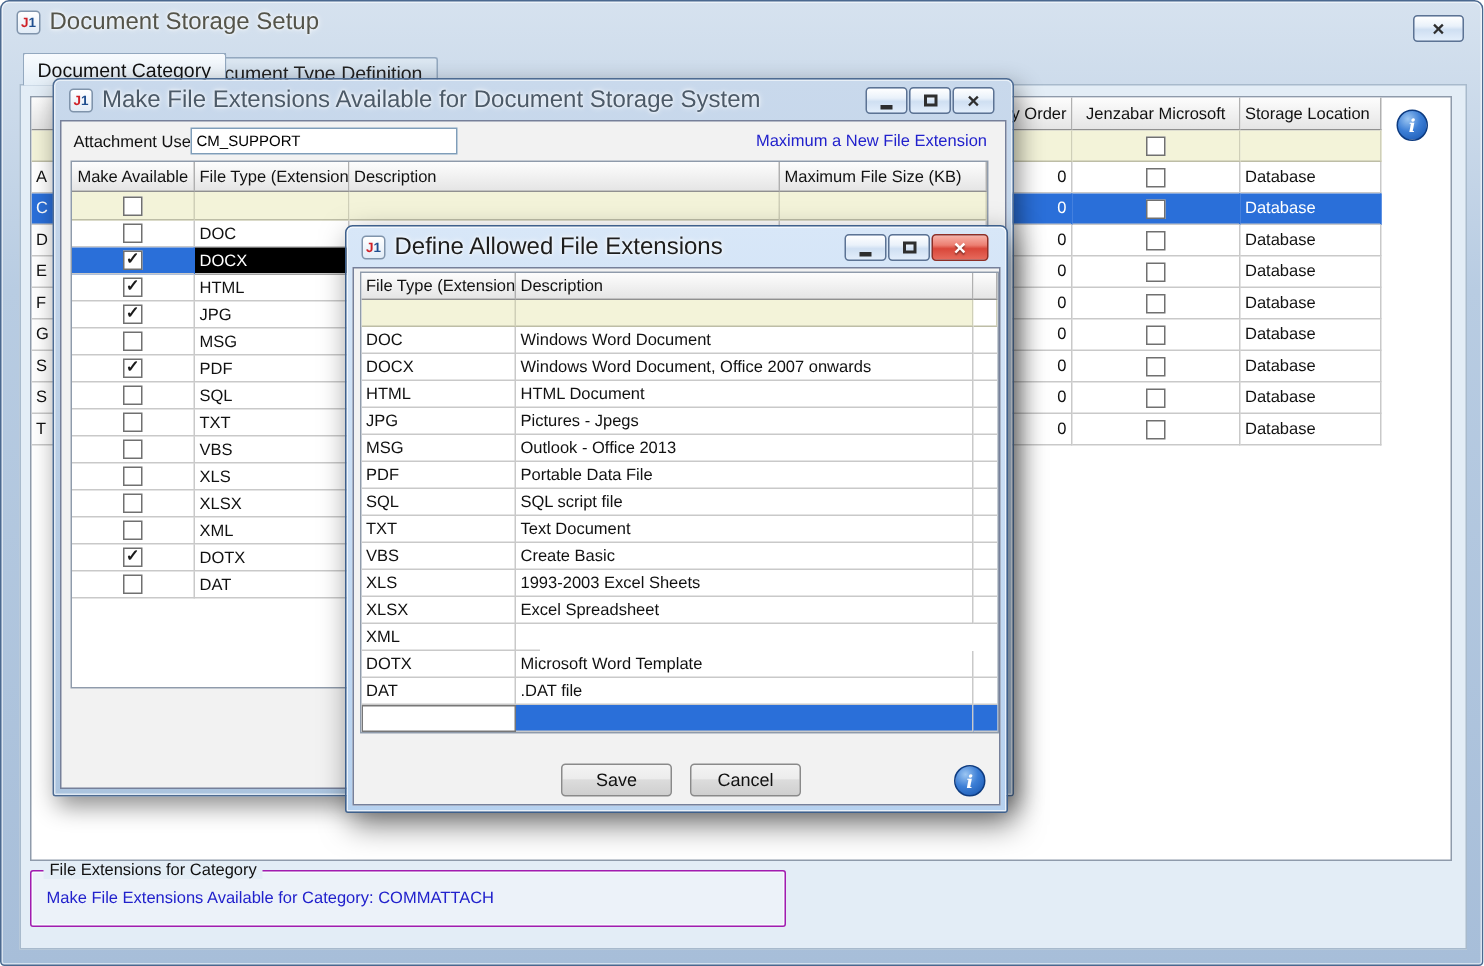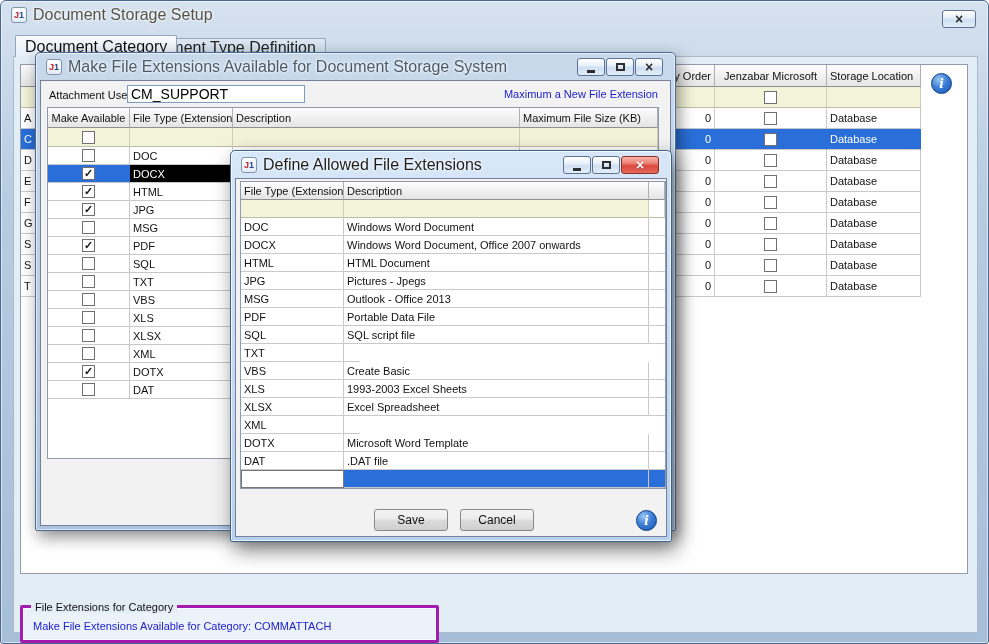--- a/index.html
+++ b/index.html
@@ -51,43 +51,43 @@
 .link{color:#2121cc;cursor:pointer;white-space:nowrap}
 .btn{position:absolute;width:74px;height:22px;border:1px solid #8a8a8a;border-radius:3px;font-size:12px;color:#111;
   background:linear-gradient(#f4f4f4,#ececec 45%,#dcdcdc 50%,#cfcfcf);
   display:flex;align-items:center;justify-content:center}
 .info-icon{position:absolute;width:21px;height:21px;border-radius:50%;border:1px solid #0d3b80;color:#fff;
   background:radial-gradient(circle at 35% 28%,#9cc6f2 0%,#3d7fd6 45%,#1453ae 100%);
   display:flex;align-items:center;justify-content:center}
 .info-icon::after{content:"i";font:italic bold 12px "DejaVu Serif",serif}
 
 
-.tab{position:absolute;display:flex;align-items:center;padding:0 9px;font-size:16px;
+.tab{position:absolute;display:flex;align-items:center;padding:0 9px;font-size:13px;
   border:1px solid #93a8bf;border-bottom:none;border-radius:2px 2px 0 0;white-space:nowrap}
 .tab.active{left:14px;top:34px;height:22px;background:linear-gradient(#f8fbfe,#e4eef7);z-index:3}
 .tab.inactive{left:122px;top:37px;height:19px;background:linear-gradient(#dde8f2,#c9d9ea);z-index:1;color:#222}
 .tab-page{position:absolute;left:12px;top:55px;width:965px;height:577px;background:#e3edf6;border:1px solid #a8bacc;z-index:2}
 .cat-grid{left:6px;top:7px;width:948px;height:510px}
 .cat-head{height:22px}
 .cat-filter{height:21px}
 .cat-row{height:21px}
 .c-name{width:640px}
 .c-order{width:54px;justify-content:flex-end}
 .c-restr{width:112px;justify-content:center}
 .c-loc{width:94px}
 .cat-row.selected .g-cell{background:#2a6fd9;color:#fff;border-right-color:#2a6fd9}
-.groupbox{position:absolute;left:6px;top:548px;width:419px;height:38px;border:3px solid #a21caf;border-radius:2px;
+.groupbox{position:absolute;left:6px;top:523px;width:504px;height:38px;border:1px solid #a21caf;border-radius:2px;
   background:#ecf2f9;box-shadow:inset 0 0 0 1px #f8fbfe}
 .groupbox-legend{position:absolute;top:-7px;left:8px;background:#e3edf6;padding:0 4px;font-size:11px}
 .groupbox .link{position:absolute;left:10px;top:12px}
 
 
 .att-label{position:absolute;left:8px;top:8px}
 .att-input{position:absolute;left:86px;top:4px;width:178px;height:18px;border:1px solid #7f9db9;background:#fff;
-  font-family:"Liberation Sans",sans-serif;font-size:14px;padding:0 3px}
+  font-family:"Liberation Sans",sans-serif;font-size:10px;padding:0 3px}
 .create-link{position:absolute;right:12px;top:7px}
 .ext-grid{left:6px;top:26px;width:612px;height:352px}
 .e-head{height:20px}
 .e-filter{height:19px}
 .e-row{height:18px}
 .x-check{width:82px;justify-content:center}
 .x-ext{width:103px}
 .x-desc{width:287px}
 .x-size{width:138px}
 .e-row.selected .g-cell{background:#2a6fd9;color:#fff;border-right-color:#2a6fd9}
@@ -480,20 +480,21 @@
             </div>
 
             <div class="g-row d-row">
               <div class="g-cell d-ext">SQL</div>
               <div class="g-cell d-desc">SQL script file</div>
               <div class="g-cell d-fill"></div>
             </div>
 
             <div class="g-row d-row">
               <div class="g-cell d-ext">TXT</div>
+              <div class="g-cell d-desc">Text Document</div>
               <div class="g-cell d-fill"></div>
             </div>
 
             <div class="g-row d-row">
               <div class="g-cell d-ext">VBS</div>
               <div class="g-cell d-desc">Create Basic</div>
               <div class="g-cell d-fill"></div>
             </div>
 
             <div class="g-row d-row">

